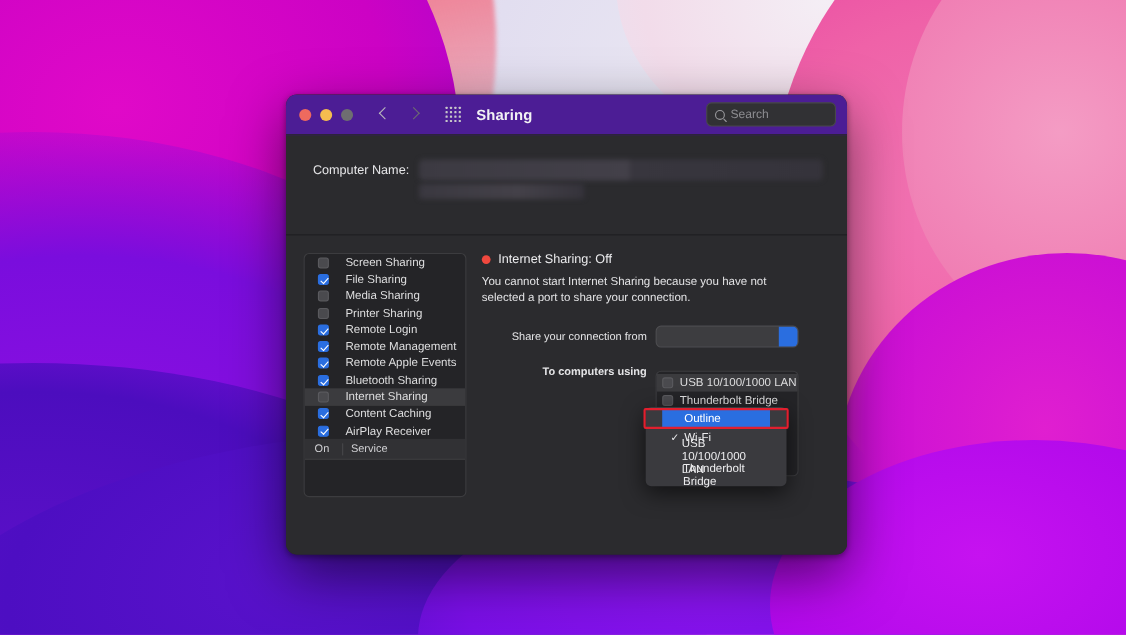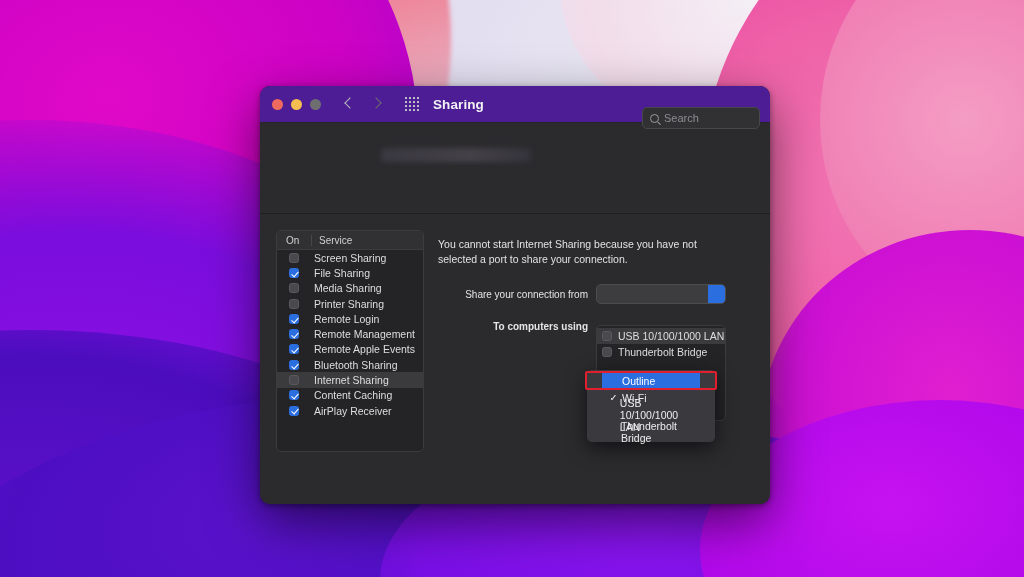--- a/index.html
+++ b/index.html
@@ -135,21 +135,21 @@
     margin-left:22px; width:14px; height:14px;
     display:grid; grid-template-columns:repeat(4,1fr); grid-template-rows:repeat(4,1fr);
     gap:1.4px;
   }
   .grid-icon i { background:#c6c6c9; border-radius:.5px; }
   #win-title {
     margin-left:14px; color:#f2f2f4;
     font-size:13.5px; font-weight:bold; letter-spacing:.1px;
   }
   #search-field {
-    position:absolute; right:10px; top:21px;
+    position:absolute; right:10px; top:7px;
     width:118px; height:22px;
     background:#313134; border:1px solid #48484b; border-radius:5px;
     display:flex; align-items:center; padding:0 7px; gap:5px;
   }
   .search-glass {
     width:9px; height:9px; border:1.3px solid #9a9a9e; border-radius:50%;
     position:relative; flex:0 0 auto;
   }
   .search-glass::after {
     content:""; position:absolute; right:-3.2px; bottom:-2.4px;
@@ -350,101 +350,109 @@
       </span>
       <span id="win-title">Sharing</span>
 
       <div id="search-field">
         <span class="search-glass"></span>
         <span id="search-placeholder">Search</span>
       </div>
     </div>
 
     <div id="top-section">
+      <div class="row1">
+        <span id="computer-name-label">Computer Name:</span>
+        <span id="computer-name-field"></span>
+      </div>
       <div id="hostname-value"></div>
     </div>
 
     <div id="body-area">
 
       <div id="services-table">
+        <div id="services-rows">
+            <div class="svc-row">
+              <span class="svc-check">
+                <span class="cbox"></span>
+              </span>
+              <span class="svc-label">Screen Sharing</span>
+            </div>
+            <div class="svc-row">
+              <span class="svc-check">
+                <span class="cbox on"></span>
+              </span>
+              <span class="svc-label">File Sharing</span>
+            </div>
+            <div class="svc-row">
+              <span class="svc-check">
+                <span class="cbox"></span>
+              </span>
+              <span class="svc-label">Media Sharing</span>
+            </div>
+            <div class="svc-row">
+              <span class="svc-check">
+                <span class="cbox"></span>
+              </span>
+              <span class="svc-label">Printer Sharing</span>
+            </div>
+            <div class="svc-row">
+              <span class="svc-check">
+                <span class="cbox on"></span>
+              </span>
+              <span class="svc-label">Remote Login</span>
+            </div>
+            <div class="svc-row">
+              <span class="svc-check">
+                <span class="cbox on"></span>
+              </span>
+              <span class="svc-label">Remote Management</span>
+            </div>
+            <div class="svc-row">
+              <span class="svc-check">
+                <span class="cbox on"></span>
+              </span>
+              <span class="svc-label">Remote Apple Events</span>
+            </div>
+            <div class="svc-row">
+              <span class="svc-check">
+                <span class="cbox on"></span>
+              </span>
+              <span class="svc-label">Bluetooth Sharing</span>
+            </div>
+            <div class="svc-row selected">
+              <span class="svc-check">
+                <span class="cbox"></span>
+              </span>
+              <span class="svc-label">Internet Sharing</span>
+            </div>
+            <div class="svc-row">
+              <span class="svc-check">
+                <span class="cbox on"></span>
+              </span>
+              <span class="svc-label">Content Caching</span>
+            </div>
+            <div class="svc-row">
+              <span class="svc-check">
+                <span class="cbox on"></span>
+              </span>
+              <span class="svc-label">AirPlay Receiver</span>
+            </div>
+          </div>
         <div id="services-header">
           <span class="col-on">On</span>
           <span class="col-service">Service</span>
         </div>
-        <div id="services-rows">
-            <div class="svc-row">
-              <span class="svc-check">
-                <span class="cbox"></span>
-              </span>
-              <span class="svc-label">Screen Sharing</span>
-            </div>
-            <div class="svc-row">
-              <span class="svc-check">
-                <span class="cbox on"></span>
-              </span>
-              <span class="svc-label">File Sharing</span>
-            </div>
-            <div class="svc-row">
-              <span class="svc-check">
-                <span class="cbox"></span>
-              </span>
-              <span class="svc-label">Media Sharing</span>
-            </div>
-            <div class="svc-row">
-              <span class="svc-check">
-                <span class="cbox"></span>
-              </span>
-              <span class="svc-label">Printer Sharing</span>
-            </div>
-            <div class="svc-row">
-              <span class="svc-check">
-                <span class="cbox on"></span>
-              </span>
-              <span class="svc-label">Remote Login</span>
-            </div>
-            <div class="svc-row">
-              <span class="svc-check">
-                <span class="cbox on"></span>
-              </span>
-              <span class="svc-label">Remote Management</span>
-            </div>
-            <div class="svc-row">
-              <span class="svc-check">
-                <span class="cbox on"></span>
-              </span>
-              <span class="svc-label">Remote Apple Events</span>
-            </div>
-            <div class="svc-row">
-              <span class="svc-check">
-                <span class="cbox on"></span>
-              </span>
-              <span class="svc-label">Bluetooth Sharing</span>
-            </div>
-            <div class="svc-row selected">
-              <span class="svc-check">
-                <span class="cbox"></span>
-              </span>
-              <span class="svc-label">Internet Sharing</span>
-            </div>
-            <div class="svc-row">
-              <span class="svc-check">
-                <span class="cbox on"></span>
-              </span>
-              <span class="svc-label">Content Caching</span>
-            </div>
-            <div class="svc-row">
-              <span class="svc-check">
-                <span class="cbox on"></span>
-              </span>
-              <span class="svc-label">AirPlay Receiver</span>
-            </div>
-          </div>
       </div>
 
       <div id="detail-pane">
+        <div id="status-line">
+          <span id="status-dot" style="background: rgb(240, 72, 62);"></span>
+          <span id="status-text">Internet Sharing: Off</span>
+        </div>
         <div id="status-desc">You cannot start Internet Sharing because you have not selected a port to share your connection.</div>
 
         <div class="field-row">
           <span class="field-label" id="share-from-label">Share your connection from</span>
           <span id="share-from-popup">
             <span class="popup-arrows"></span>
           </span>
         </div>
 
         <div class="field-row" style="align-items:flex-start;">

